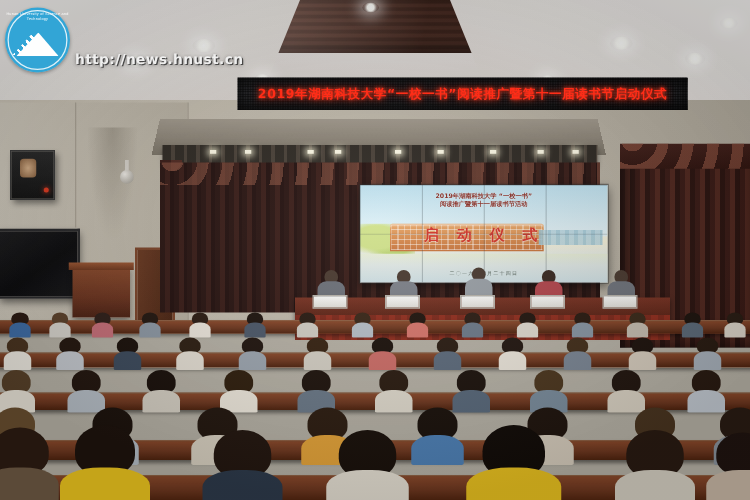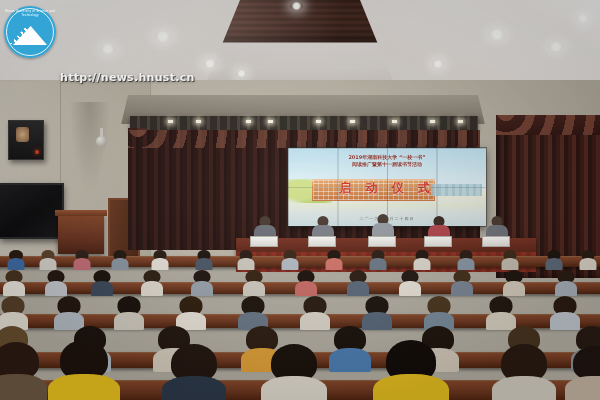--- a/index.html
+++ b/index.html
@@ -316,21 +316,20 @@
       1px 1px 0 #3b3b3b,-1px 1px 0 #3b3b3b,1px -1px 0 #3b3b3b,-1px -1px 0 #3b3b3b,
       0 2px 4px rgba(0,0,0,.45);
   }
   .wm-url{
     position:absolute;left:60px;top:41px;
     font-size:11px;font-weight:bold;color:#f2f2f2;
     letter-spacing:.3px;
     font-family:"DejaVu Sans",sans-serif;
     text-shadow:1px 1px 0 rgba(50,50,50,.9),0 1px 3px rgba(0,0,0,.5);
     opacity:.92;
-    margin-top:30px;
   }
 
   .grain{
     position:absolute;inset:0;pointer-events:none;
     background:
       radial-gradient(ellipse 420px 260px at 300px 180px,rgba(255,255,255,.06),rgba(0,0,0,.18) 85%);
   }
 </style>
 </head>
 <body>
@@ -369,20 +368,23 @@
   <div class="cctv">
     <div class="stem"></div>
       <div class="dome"></div>
   </div>
   <div class="tv"></div>
   <div class="door"></div>
   <div class="podium">
       <div class="top"></div>
     </div>
 
+  <div class="led-banner">
+    <span class="led-text">2019年湖南科技大学“一校一书”阅读推广暨第十一届读书节启动仪式</span>
+  </div>
 
   <div class="stage-soffit"></div>
   <div class="truss"></div>
   <div class="truss-lamp" style="left:168px;top:120px;"></div>
   <div class="truss-lamp" style="left:196px;top:120px;"></div>
   <div class="truss-lamp" style="left:246px;top:120px;"></div>
   <div class="truss-lamp" style="left:268px;top:120px;"></div>
   <div class="truss-lamp" style="left:316px;top:120px;"></div>
   <div class="truss-lamp" style="left:350px;top:120px;"></div>
   <div class="truss-lamp" style="left:392px;top:120px;"></div>

